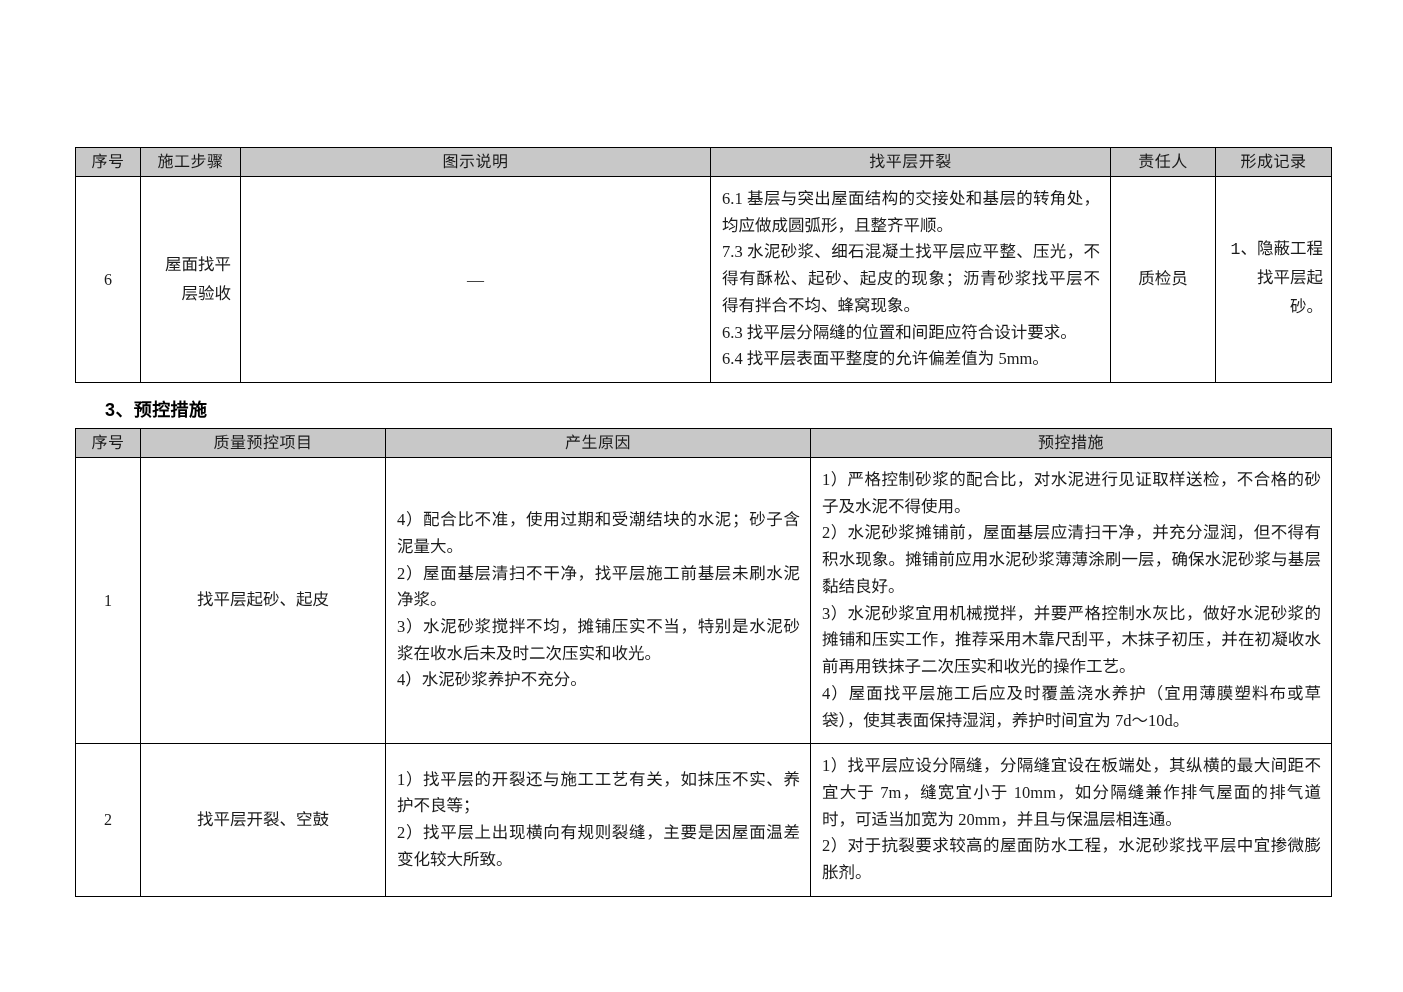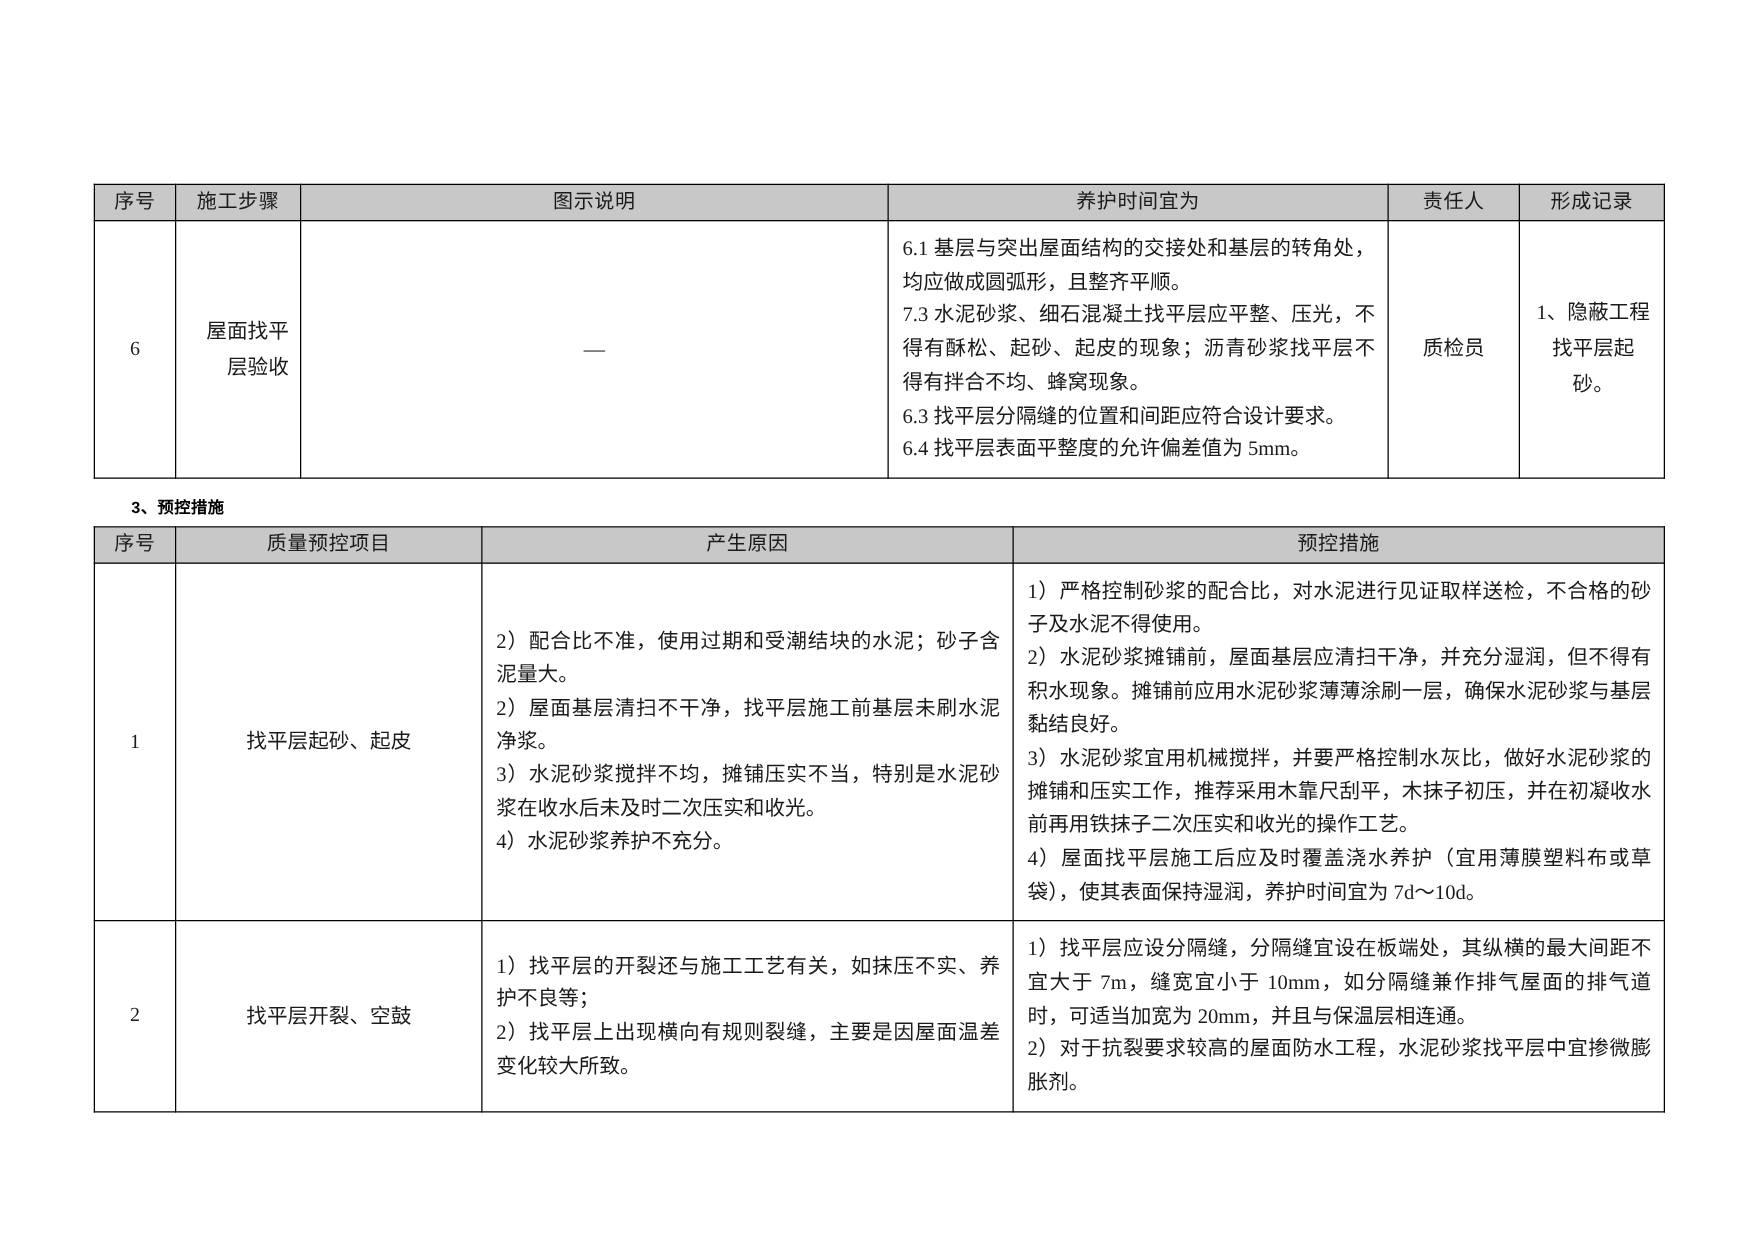--- a/index.html
+++ b/index.html
@@ -98,29 +98,30 @@
 
   .two-line {
     text-align: right;
     line-height: 1.72;
   }
 
   .section-title {
     margin: 12px 0 7px 30px;
     font-family: "Liberation Sans", "DejaVu Sans", sans-serif;
     font-weight: bold;
-    font-size: 13px;
+    font-size: 18px;
     letter-spacing: 0.4px;
     color: #000;
   }
 
   .rec-cell {
-    text-align: center;
+    text-align: right;
     vertical-align: middle;
     line-height: 1.75;
+    font-family: Liberation Mono, monospace;
   }
   .rec-cell .cell-pad {
     padding: 6px 8px 6px 10px;
   }
 </style>
 </head>
 <body>
 
 <div class="page">
   <div class="content">
@@ -132,21 +133,21 @@
         <col style="width:470px">
         <col style="width:400px">
         <col style="width:105px">
         <col style="width:116px">
       </colgroup>
       <thead>
         <tr>
           <th>序号</th>
           <th>施工步骤</th>
           <th>图示说明</th>
-          <th>养护时间宜为</th>
+          <th>找平层开裂</th>
           <th>责任人</th>
           <th>形成记录</th>
         </tr>
       </thead>
       <tbody>
         <tr>
           <td class="c-num">
             <span class="cell-pad">6</span>
           </td>
           <td class="c-center">
@@ -199,21 +200,21 @@
       <tbody>
         <tr>
           <td class="c-num">
             <span class="cell-pad">1</span>
           </td>
           <td class="c-center">
             <span class="cell-pad">找平层起砂、起皮</span>
           </td>
           <td class="c-body">
             <span class="cell-pad">
-              <p>2）配合比不准，使用过期和受潮结块的水泥；砂子含泥量大。</p>
+              <p>4）配合比不准，使用过期和受潮结块的水泥；砂子含泥量大。</p>
               <p>2）屋面基层清扫不干净，找平层施工前基层未刷水泥净浆。</p>
               <p>3）水泥砂浆搅拌不均，摊铺压实不当，特别是水泥砂浆在收水后未及时二次压实和收光。</p>
               <p>4）水泥砂浆养护不充分。</p>
             </span>
           </td>
           <td class="c-body c-top">
             <span class="cell-pad">
               <p>1）严格控制砂浆的配合比，对水泥进行见证取样送检，不合格的砂子及水泥不得使用。</p>
               <p>2）水泥砂浆摊铺前，屋面基层应清扫干净，并充分湿润，但不得有积水现象。摊铺前应用水泥砂浆薄薄涂刷一层，确保水泥砂浆与基层黏结良好。</p>
               <p>3）水泥砂浆宜用机械搅拌，并要严格控制水灰比，做好水泥砂浆的摊铺和压实工作，推荐采用木靠尺刮平，木抹子初压，并在初凝收水前再用铁抹子二次压实和收光的操作工艺。</p>

